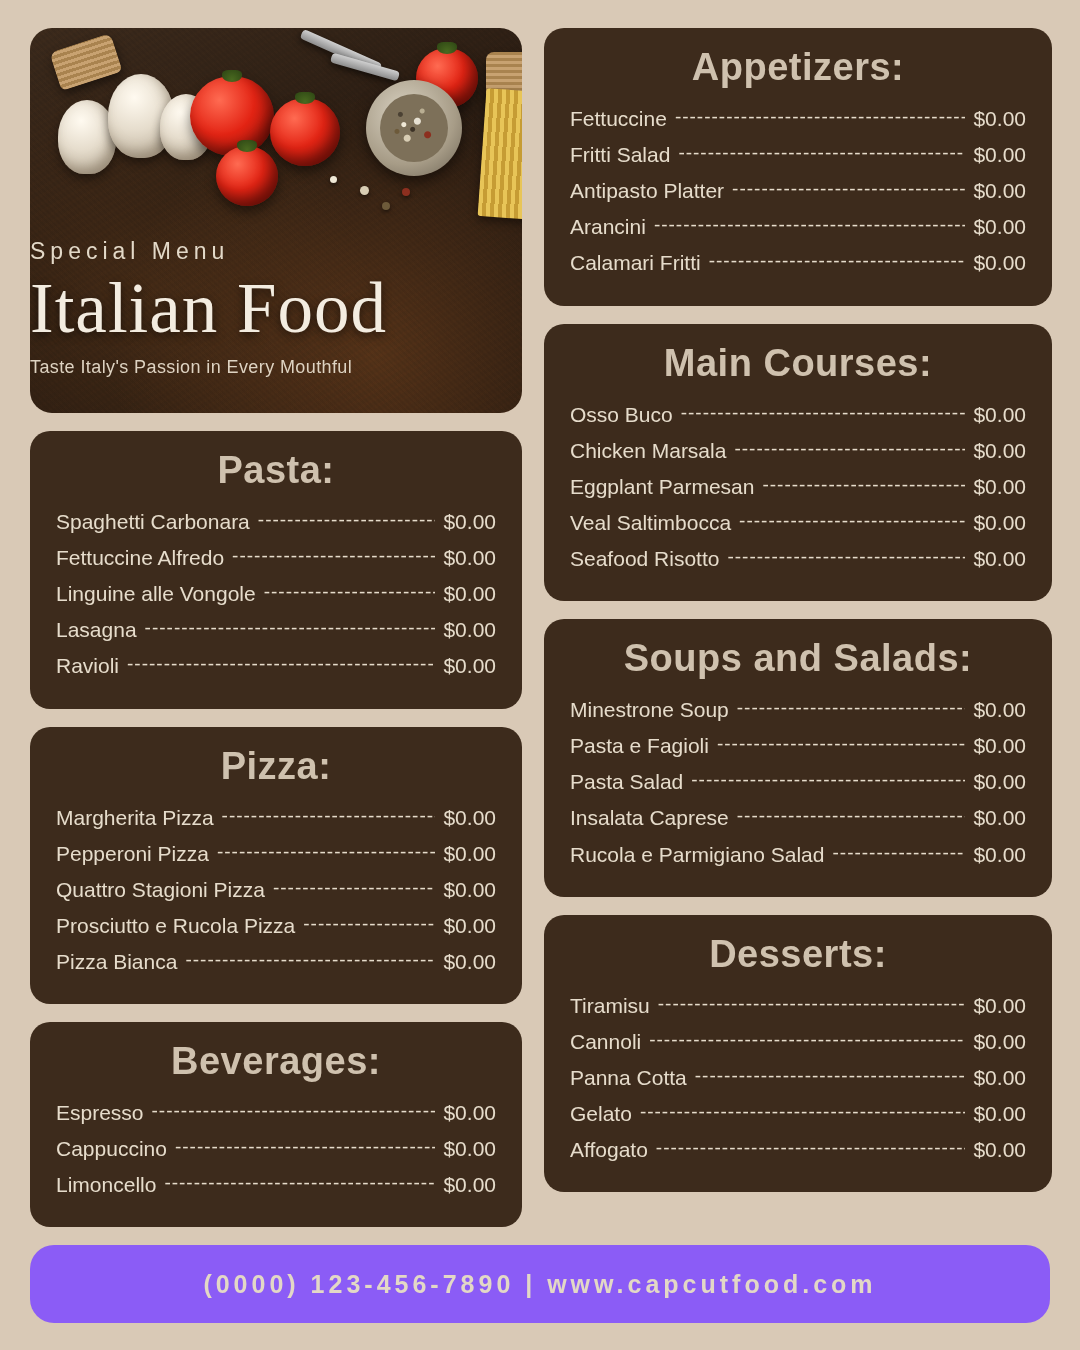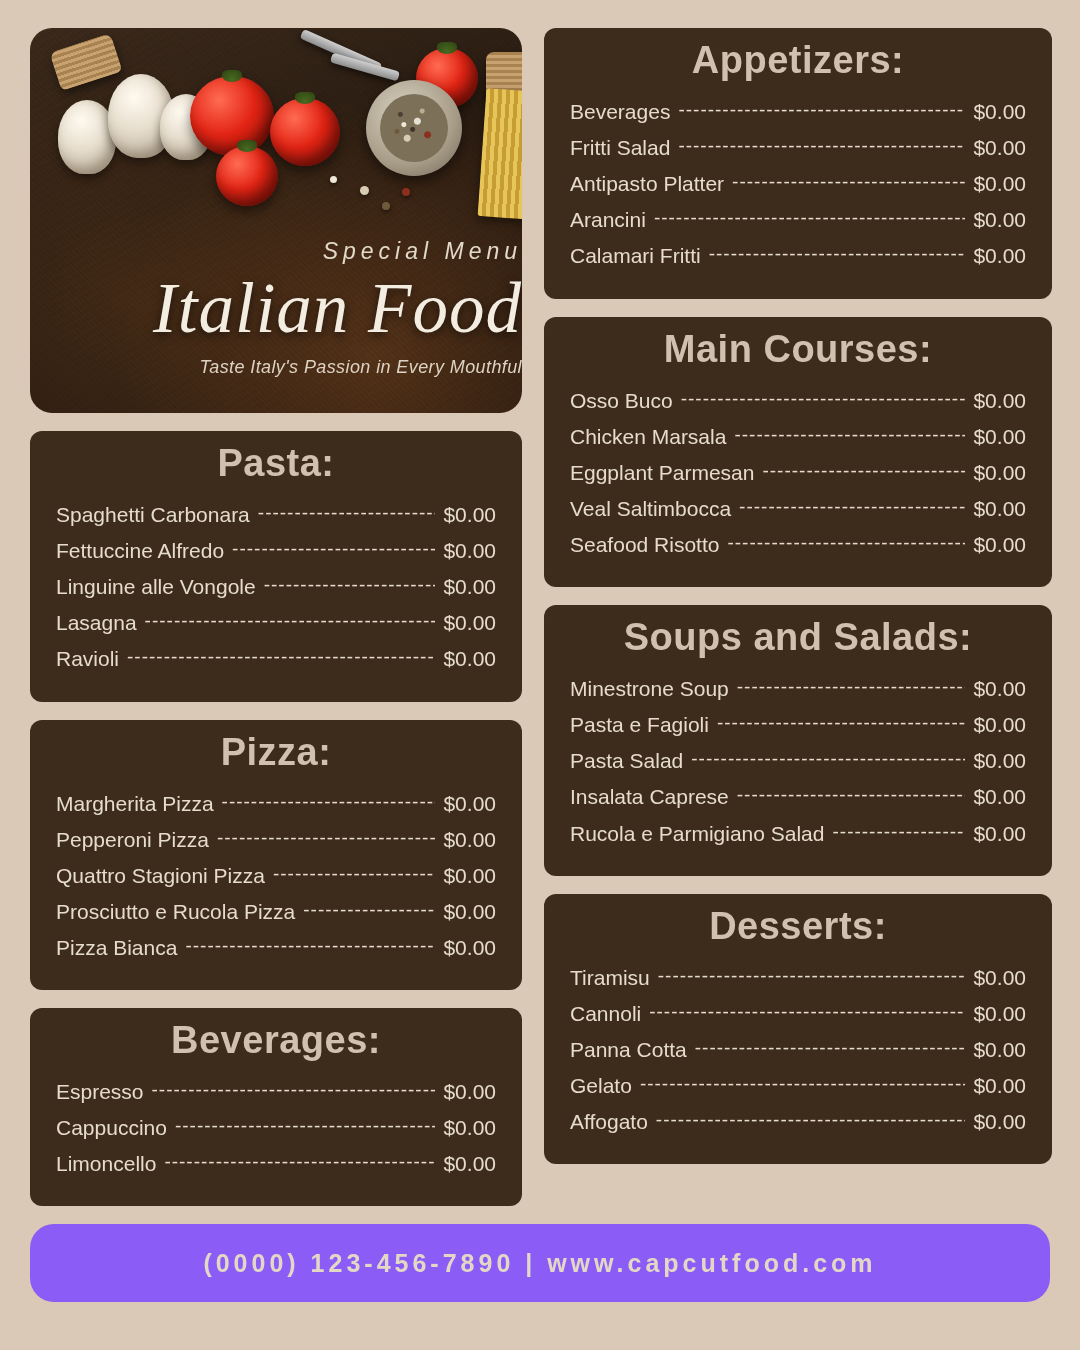--- a/index.html
+++ b/index.html
@@ -116,24 +116,23 @@
   .pepper-dot {
     position:absolute;
     border-radius:50%;
     box-shadow: 0 2px 4px rgba(0,0,0,0.5);
   }
 
   .hero-text {
     position: absolute;
     left: 0; right: 0;
     top: 210px;
-    text-align: right;
+    text-align: left;
     color: #efe6d8;
     z-index: 5;
-    font-style: italic;
   }
   .hero-sub {
     font-size: 23px;
     letter-spacing: 5px;
     color: #e3d9c8;
     margin-bottom: 4px;
   }
   .hero-title {
     font-family: "Liberation Serif", serif;
     font-size: 71px;
@@ -145,22 +144,22 @@
   .hero-tag {
     margin-top: 10px;
     font-size: 18px;
     color: #ded3c2;
     letter-spacing: 0.4px;
   }
 
   
   .card {
     background: #3d2b1c;
-    border-radius: 12px;
-    padding: 11px 26px 24px 26px;
+    border-radius: 20px;
+    padding: 18px 26px 24px 26px;
   }
   .card h2 {
     text-align: center;
     color: #cfc1ae;
     font-size: 38px;
     font-weight: bold;
     letter-spacing: 0.5px;
     margin-bottom: 12px;
   }
   .card.right h2 { color: #cfc1ae; }
@@ -328,21 +327,21 @@
       </div>
 
     </div>
 
     <div class="col-right">
 
       <div class="card right">
         <h2>Appetizers:</h2>
         <div class="items">
             <div class="item">
-              <span class="name">Beverages</span>
+              <span class="name">Fettuccine</span>
               <span class="dots">--------------------------------------------------------</span>
               <span class="price">$0.00</span>
             </div>
             <div class="item">
               <span class="name">Fritti Salad</span>
               <span class="dots">--------------------------------------------------------</span>
               <span class="price">$0.00</span>
             </div>
             <div class="item">
               <span class="name">Antipasto Platter</span>

